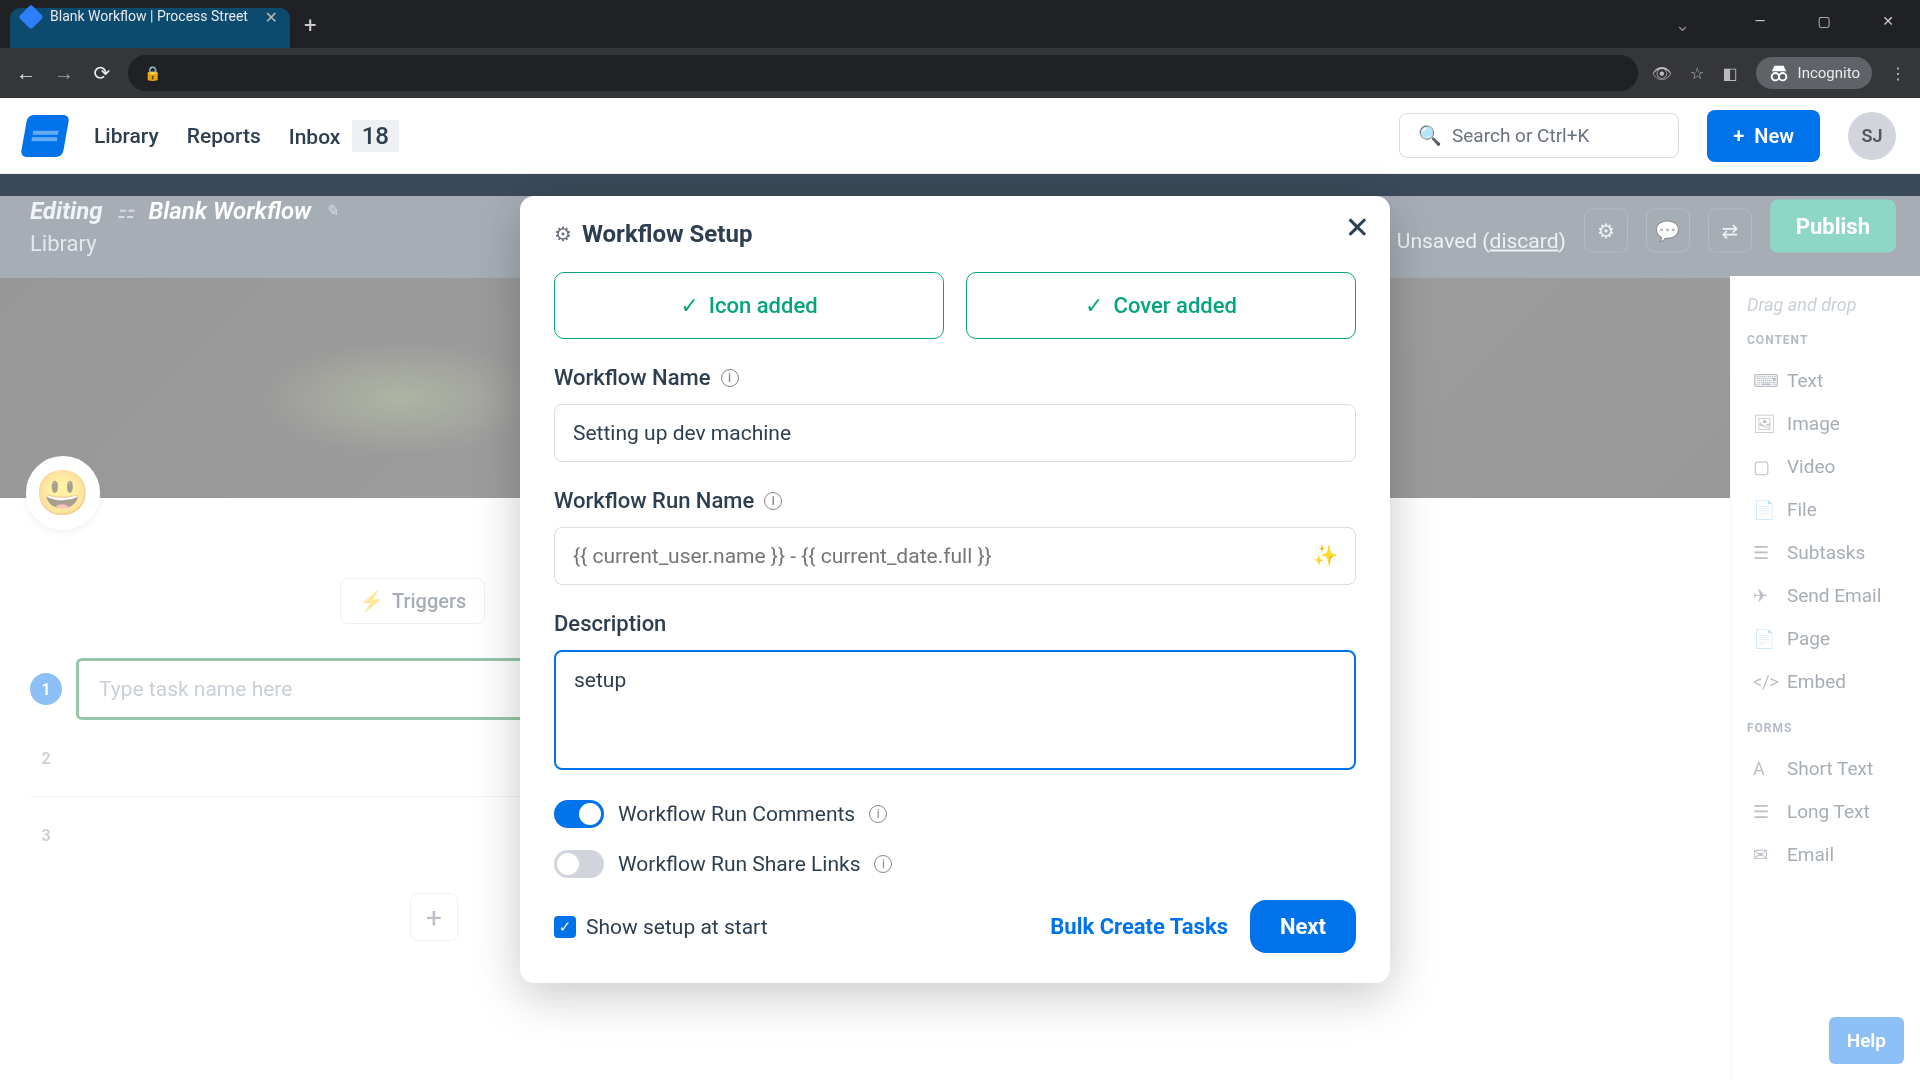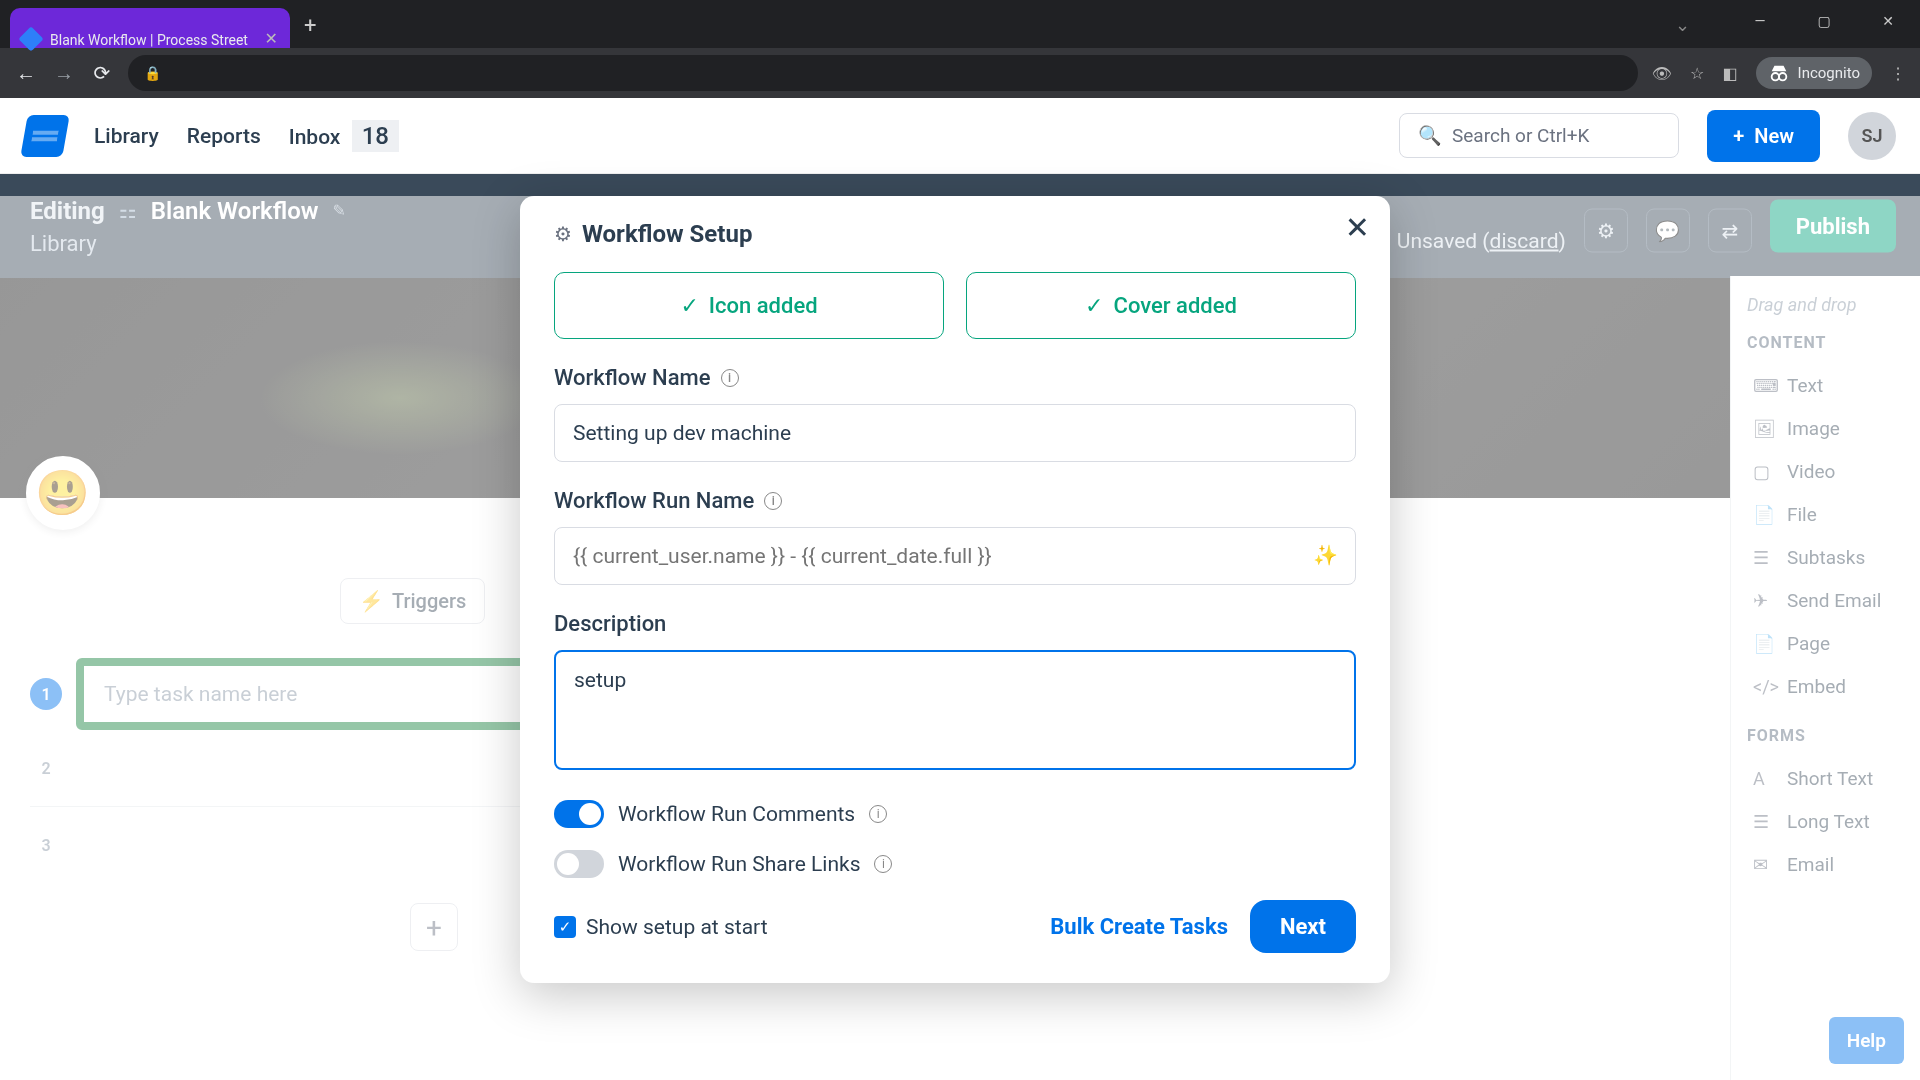--- a/index.html
+++ b/index.html
@@ -1,20 +1,20 @@
 <!DOCTYPE html>
 <html><head>
 <meta charset="utf-8">
 <style>
 * { margin:0; padding:0; box-sizing:border-box; font-family:-apple-system,BlinkMacSystemFont,"Segoe UI",Roboto,sans-serif; }
 body { background:#333; overflow:hidden; width:1920px; height:1080px; position:relative; }
 
 
 .browser-top { background:#202124; height:48px; display:flex; align-items:flex-end; }
-.tab { background:#6d28d9; color:#e8eaed; height:40px; width:280px; border-radius:10px 10px 0 0; display:flex; align-items:flex-end; padding:0 12px; gap:10px; margin-left:10px; font-size:14px; }
+.tab { background:#0c4a6e; color:#e8eaed; height:40px; width:280px; border-radius:10px 10px 0 0; display:flex; align-items:flex-start; padding:0 12px; gap:10px; margin-left:10px; font-size:14px; }
 .tab-favicon { width:18px; height:18px; background:#2d7ff9; transform:rotate(45deg); border-radius:3px; }
 .tab-close { color:#bbb; margin-left:auto; font-size:16px; }
 .new-tab { color:#ccc; font-size:22px; margin:0 14px 10px 14px; }
 .browser-toolbar { background:#35363a; height:50px; display:flex; align-items:center; padding:0 14px; gap:14px; color:#bbb; }
 .nav-icon { font-size:20px; color:#9aa0a6; width:24px; text-align:center; }
 .nav-icon.active { color:#e8eaed; }
 .addressbar { flex:1; background:#202124; border-radius:24px; height:36px; display:flex; align-items:center; padding:0 16px; color:#e8eaed; font-size:16px; gap:10px; max-width:1560px; }
 .addressbar .lock { font-size:14px; }
 .addressbar .domain { color:#fff; }
 .addressbar .path { color:#9aa0a6; }
@@ -31,21 +31,21 @@
 .logo { width:42px; height:42px; background:#0073ea; border-radius:6px; transform:skewX(-10deg); display:inline-block; position:relative; overflow:hidden; }
 .logo:after { content:""; position:absolute; inset:8px; background:#fff; clip-path:polygon(0 30%,100% 30%,100% 45%,0 45%,0 55%,100% 55%,100% 70%,0 70%); opacity:.4;}
 .nav-item { font-size:21px; font-weight:500; color:#2c3e50; }
 .inbox-badge { background:#eef0f3; border-radius:0; padding:2px 10px; font-size:24px; margin-left:6px; }
 .search-box { margin-left:auto; border:1px solid #d9dce3; border-radius:8px; padding:10px 18px; display:flex; align-items:center; gap:10px; width:280px; color:#6b7280; font-size:19px; }
 .new-btn { background:#0073ea; color:#fff; border:none; border-radius:8px; padding:14px 26px; font-size:20px; font-weight:600; display:flex; align-items:center; gap:10px; }
 .avatar { width:48px; height:48px; border-radius:50%; background:#d1d5db; color:#555; display:flex; align-items:center; justify-content:center; font-weight:600; font-size:18px; }
 
 
 .editor-bar { background:#3a4a5a; color:#fff; height:104px; padding:12px 30px; display:flex; flex-direction:column; justify-content:center; gap:6px; position:relative; }
-.editor-bar .row { display:flex; align-items:center; gap:14px; }
+.editor-bar .row { display:flex; align-items:center; gap:14px;font-style:italic; }
 .editing-label { font-weight:700; font-size:24px; color:#dfe6ee; }
 .wf-icon { font-size:20px; color:#9fb3c8; }
 .wf-name { font-size:24px; font-weight:600; }
 .edit-pencil { color:#a8b5c3; }
 .library-crumb { font-size:22px; color:#c3cfdb; }
 .editor-right { position:absolute; right:24px; top:50%; transform:translateY(-50%); display:flex; align-items:flex-end; gap:18px; }
 .saved-text { color:#d8e0e8; font-size:21px; }
 .saved-text .discard { text-decoration:underline; }
 .icon-btn { width:44px; height:44px; border:1px solid #5a6b7c; border-radius:8px; display:flex; align-items:center; justify-content:center; color:#d8e0e8; font-size:20px; }
 .publish-btn { background:#06a57e; border:none; color:#fff; font-size:22px; font-weight:700; padding:14px 26px; border-radius:8px; }
@@ -55,30 +55,30 @@
 .cover:after { content:""; position:absolute; left:200px; top:40px; width:400px; height:160px; background:radial-gradient(ellipse at center,rgba(180,220,100,.3) 0%,transparent 50%); }
 .emoji-badge { position:absolute; left:26px; bottom:-32px; width:74px; height:74px; border-radius:50%; background:#fff; border:3px solid #fff; display:flex; align-items:center; justify-content:center; font-size:44px; box-shadow:0 2px 8px rgba(0,0,0,.15); z-index:5; }
 
 
 .editor-body { display:flex; position:relative; }
 .task-col { width:840px; padding-top:70px; padding-left:30px; position:relative; }
 .triggers-btn { position:absolute; left:340px; top:80px; background:#fff; border:1px solid #d9dce3; border-radius:8px; padding:10px 18px; display:flex; align-items:center; gap:8px; font-size:20px; color:#3a4a5a; font-weight:500; }
 .task-row { display:flex; align-items:center; gap:14px; margin-top:90px; }
 .task-num { width:32px; height:32px; border-radius:50%; background:#0073ea; color:#fff; display:flex; align-items:center; justify-content:center; font-size:16px; font-weight:600; }
 .task-num.empty { background:transparent; color:#8896a5; border:none; }
-.task-input-active { flex:1; border:8px solid #15803d; border-radius:6px; background:#fff; color:#8896a5; font-size:21px; padding:16px 20px; }
+.task-input-active { flex:1; border:3px solid #15803d; border-radius:6px; background:#fff; color:#8896a5; font-size:21px; padding:16px 20px; }
 .task-placeholder-row { display:flex; align-items:center; gap:14px; padding:22px 0 22px 0; border-bottom:1px solid #e5e8ec; }
 .add-task { width:48px; height:48px; border:1px solid #d9dce3; border-radius:8px; display:flex; align-items:center; justify-content:center; font-size:28px; color:#6b7280; margin-left:380px; margin-top:20px; }
 .content-preview { position:absolute; left:860px; top:430px; color:#6b7280; font-size:22px; width:400px; }
 .content-hint { font-size:22px; color:#6b7280; }
 
 
 .sidebar { position:absolute; right:0; top:178px; bottom:0; width:190px; background:#fff; border-left:1px solid #e5e8ec; padding:18px 16px; }
 .sidebar .drag-hint { color:#8896a5; font-style:italic; font-size:18px; margin-bottom:16px; }
-.sidebar-section { color:#5c6b7d; font-size:16px; font-weight:700; letter-spacing:1px; margin:18px 0 12px 0; }
+.sidebar-section { color:#5c6b7d; font-size:12px; font-weight:700; letter-spacing:1px; margin:18px 0 12px 0; }
 .sidebar-item { display:flex; align-items:center; gap:12px; padding:10px 6px; color:#3a4a5a; font-size:19px; border-radius:6px; }
 .sidebar-item .sb-icon { width:22px; color:#6b7280; font-size:18px; }
 
 
 .help-btn { position:fixed; right:16px; bottom:16px; background:#0073ea; color:#fff; padding:12px 18px; border-radius:6px; font-size:19px; font-weight:600; }
 
 
 .backdrop { position:absolute; inset:98px 0 0 0; background:rgba(255,255,255,.55); z-index:10; }
 
 

